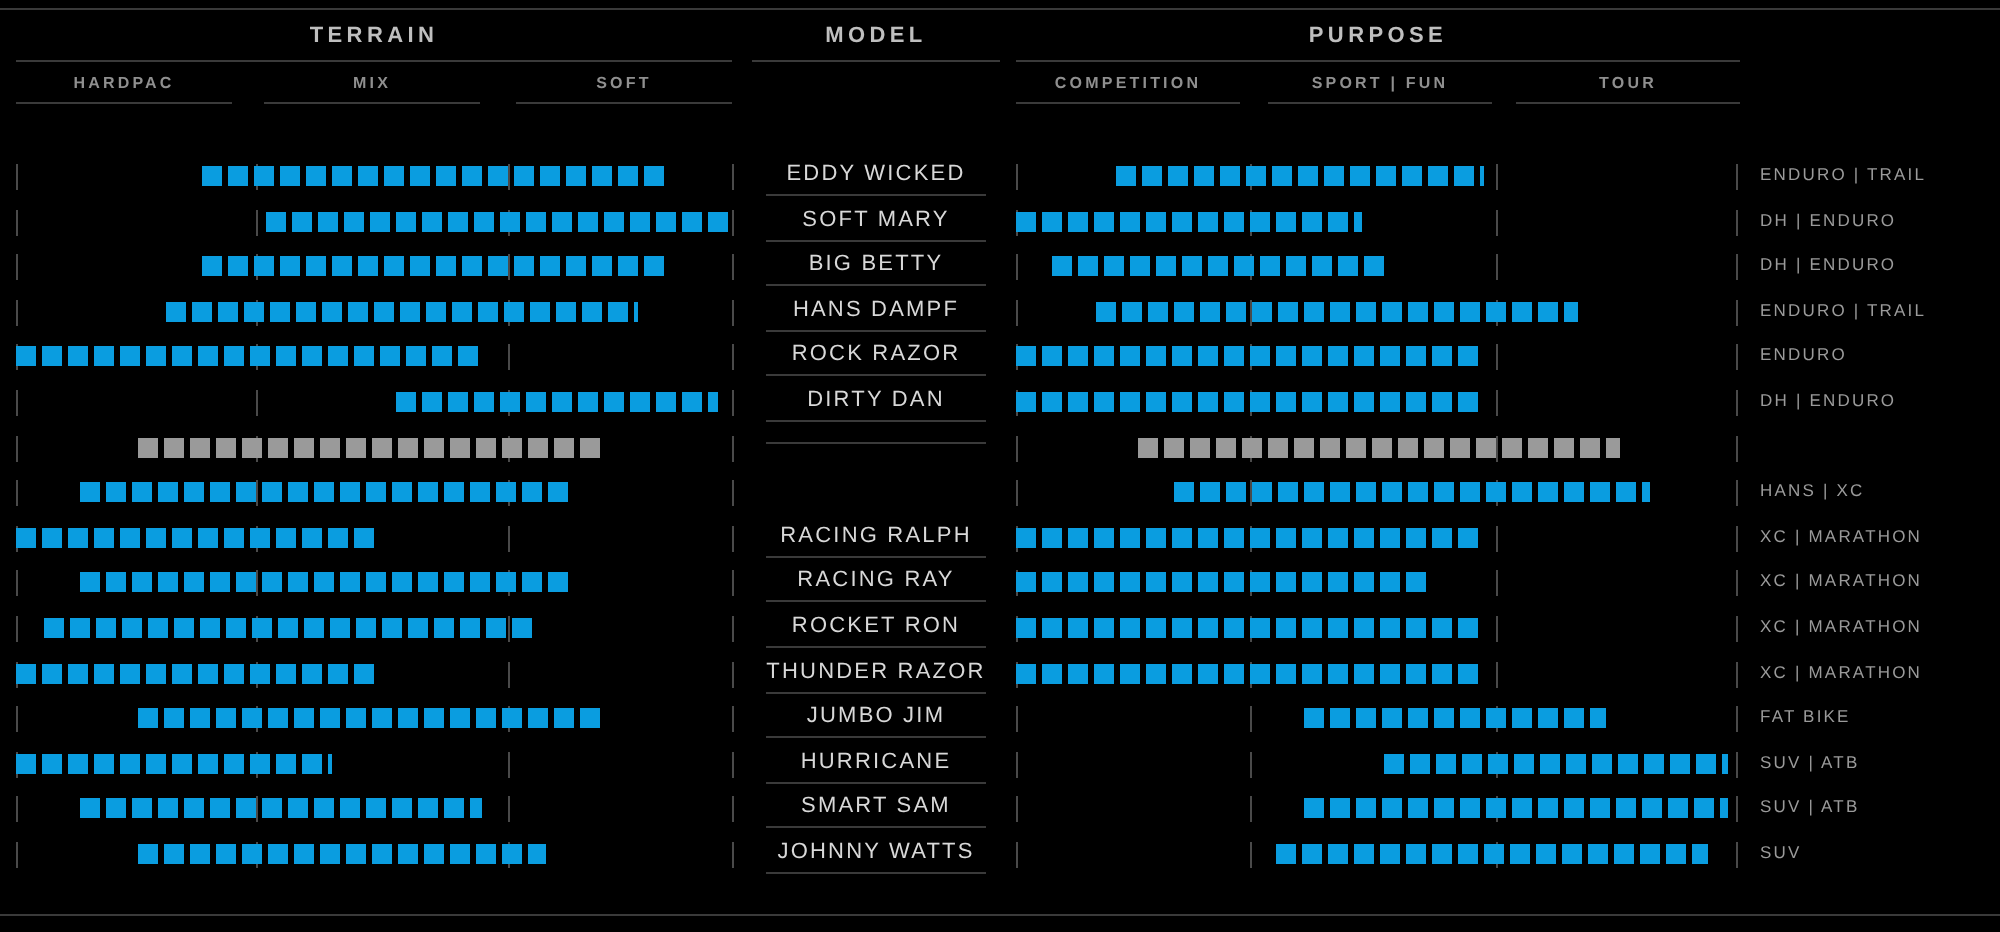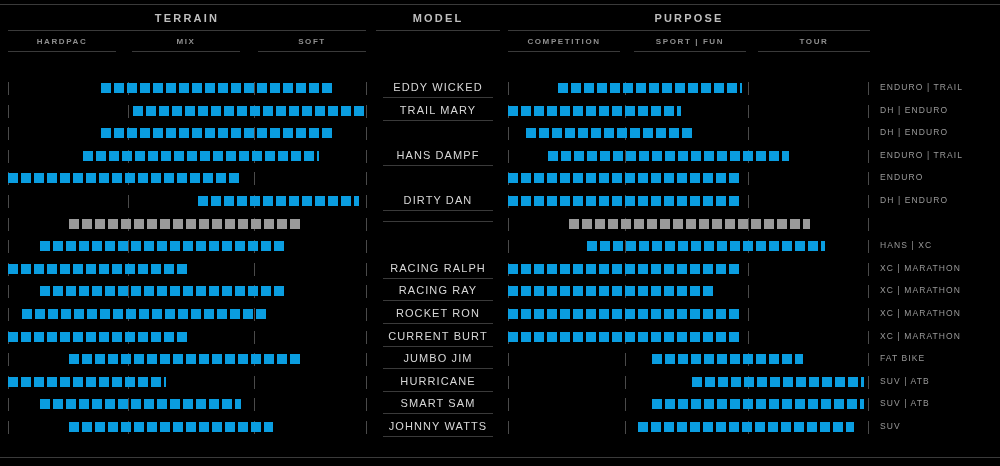--- a/index.html
+++ b/index.html
@@ -247,21 +247,21 @@
         <div class="seg" style="left: 573px; width: 10px; background: rgb(10, 157, 224);"></div>
         <div class="seg" style="left: 586px; width: 10px; background: rgb(10, 157, 224);"></div>
         <div class="seg" style="left: 599px; width: 10px; background: rgb(10, 157, 224);"></div>
         <div class="seg" style="left: 612px; width: 10px; background: rgb(10, 157, 224);"></div>
         <div class="seg" style="left: 625px; width: 10px; background: rgb(10, 157, 224);"></div>
         <div class="seg" style="left: 638px; width: 10px; background: rgb(10, 157, 224);"></div>
         <div class="seg" style="left: 651px; width: 10px; background: rgb(10, 157, 224);"></div>
         <div class="seg" style="left: 664px; width: 10px; background: rgb(10, 157, 224);"></div>
         <div class="seg" style="left: 677px; width: 3.8px; background: rgb(10, 157, 224);"></div>
         <div class="label">
-          <div>TRAIL MARY</div>
+          <div>SOFT MARY</div>
           <div class="rule"></div>
         </div>
         <div class="use">DH | ENDURO</div>
       </div>
       <div class="row" style="top: 123.2px;">
         <div class="tick" style="left: 8px;"></div>
         <div class="tick" style="left: 128px;"></div>
         <div class="tick" style="left: 254px;"></div>
         <div class="tick" style="left: 366px;"></div>
         <div class="tick" style="left: 508px;"></div>
@@ -292,20 +292,24 @@
         <div class="seg" style="left: 565px; width: 10px; background: rgb(10, 157, 224);"></div>
         <div class="seg" style="left: 578px; width: 10px; background: rgb(10, 157, 224);"></div>
         <div class="seg" style="left: 591px; width: 10px; background: rgb(10, 157, 224);"></div>
         <div class="seg" style="left: 604px; width: 10px; background: rgb(10, 157, 224);"></div>
         <div class="seg" style="left: 617px; width: 10px; background: rgb(10, 157, 224);"></div>
         <div class="seg" style="left: 630px; width: 10px; background: rgb(10, 157, 224);"></div>
         <div class="seg" style="left: 643px; width: 10px; background: rgb(10, 157, 224);"></div>
         <div class="seg" style="left: 656px; width: 10px; background: rgb(10, 157, 224);"></div>
         <div class="seg" style="left: 669px; width: 10px; background: rgb(10, 157, 224);"></div>
         <div class="seg" style="left: 682px; width: 10px; background: rgb(10, 157, 224);"></div>
+        <div class="label">
+          <div>BIG BETTY</div>
+          <div class="rule"></div>
+        </div>
         <div class="use">DH | ENDURO</div>
       </div>
       <div class="row" style="top: 145.8px;">
         <div class="tick" style="left: 8px;"></div>
         <div class="tick" style="left: 128px;"></div>
         <div class="tick" style="left: 254px;"></div>
         <div class="tick" style="left: 366px;"></div>
         <div class="tick" style="left: 508px;"></div>
         <div class="tick" style="left: 625px;"></div>
         <div class="tick" style="left: 748px;"></div>
@@ -392,20 +396,24 @@
         <div class="seg" style="left: 612px; width: 10px; background: rgb(10, 157, 224);"></div>
         <div class="seg" style="left: 625px; width: 10px; background: rgb(10, 157, 224);"></div>
         <div class="seg" style="left: 638px; width: 10px; background: rgb(10, 157, 224);"></div>
         <div class="seg" style="left: 651px; width: 10px; background: rgb(10, 157, 224);"></div>
         <div class="seg" style="left: 664px; width: 10px; background: rgb(10, 157, 224);"></div>
         <div class="seg" style="left: 677px; width: 10px; background: rgb(10, 157, 224);"></div>
         <div class="seg" style="left: 690px; width: 10px; background: rgb(10, 157, 224);"></div>
         <div class="seg" style="left: 703px; width: 10px; background: rgb(10, 157, 224);"></div>
         <div class="seg" style="left: 716px; width: 10px; background: rgb(10, 157, 224);"></div>
         <div class="seg" style="left: 729px; width: 10px; background: rgb(10, 157, 224);"></div>
+        <div class="label">
+          <div>ROCK RAZOR</div>
+          <div class="rule"></div>
+        </div>
         <div class="use">ENDURO</div>
       </div>
       <div class="row" style="top: 191px;">
         <div class="tick" style="left: 8px;"></div>
         <div class="tick" style="left: 128px;"></div>
         <div class="tick" style="left: 254px;"></div>
         <div class="tick" style="left: 366px;"></div>
         <div class="tick" style="left: 508px;"></div>
         <div class="tick" style="left: 625px;"></div>
         <div class="tick" style="left: 748px;"></div>
@@ -732,21 +740,21 @@
         <div class="seg" style="left: 625px; width: 10px; background: rgb(10, 157, 224);"></div>
         <div class="seg" style="left: 638px; width: 10px; background: rgb(10, 157, 224);"></div>
         <div class="seg" style="left: 651px; width: 10px; background: rgb(10, 157, 224);"></div>
         <div class="seg" style="left: 664px; width: 10px; background: rgb(10, 157, 224);"></div>
         <div class="seg" style="left: 677px; width: 10px; background: rgb(10, 157, 224);"></div>
         <div class="seg" style="left: 690px; width: 10px; background: rgb(10, 157, 224);"></div>
         <div class="seg" style="left: 703px; width: 10px; background: rgb(10, 157, 224);"></div>
         <div class="seg" style="left: 716px; width: 10px; background: rgb(10, 157, 224);"></div>
         <div class="seg" style="left: 729px; width: 10px; background: rgb(10, 157, 224);"></div>
         <div class="label">
-          <div>CURRENT BURT</div>
+          <div>THUNDER RAZOR</div>
           <div class="rule"></div>
         </div>
         <div class="use">XC | MARATHON</div>
       </div>
       <div class="row" style="top: 349.2px;">
         <div class="tick" style="left: 8px;"></div>
         <div class="tick" style="left: 128px;"></div>
         <div class="tick" style="left: 254px;"></div>
         <div class="tick" style="left: 366px;"></div>
         <div class="tick" style="left: 508px;"></div>

